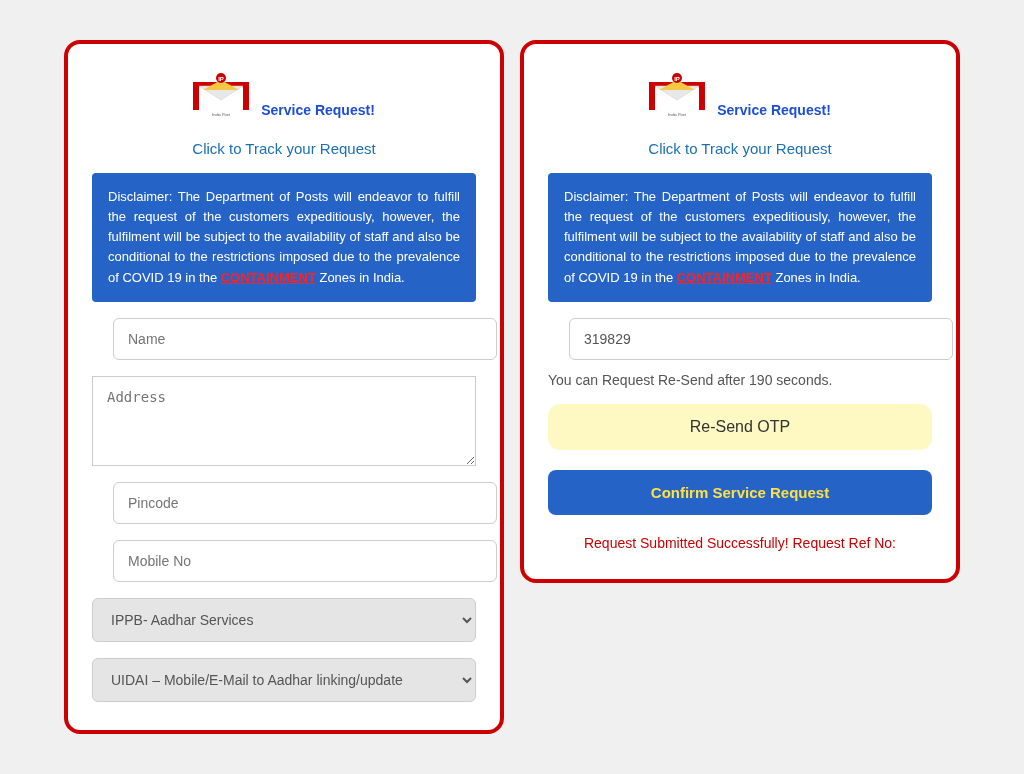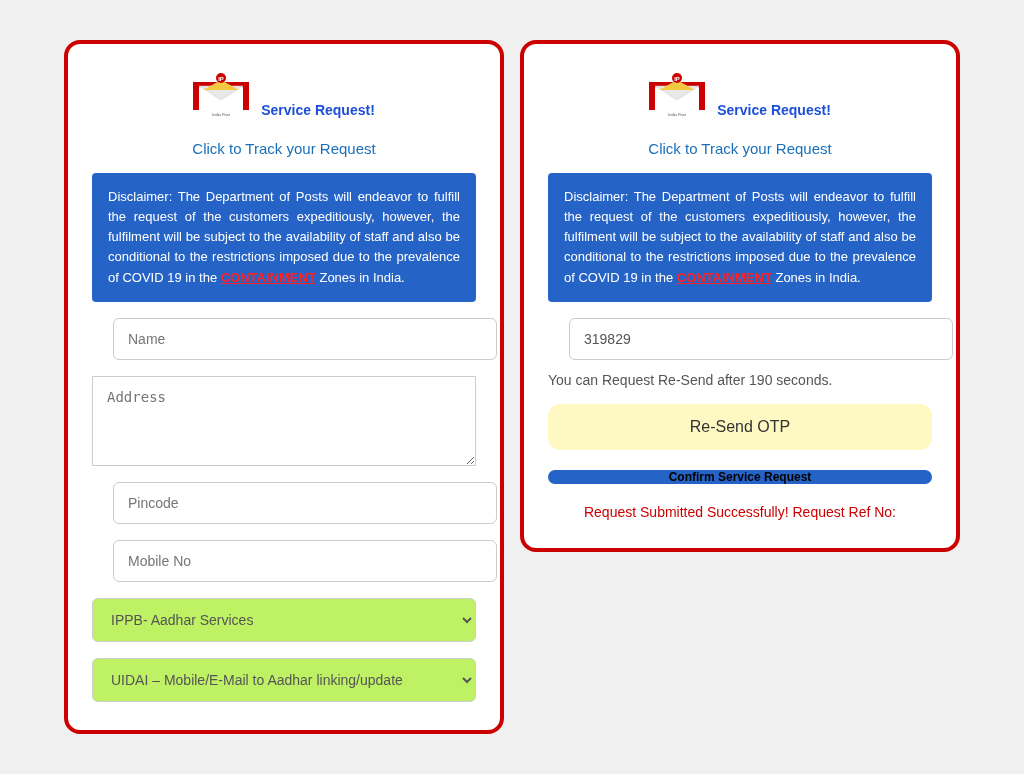--- a/index.html
+++ b/index.html
@@ -93,29 +93,30 @@
     }
     .form-select {
       width: 100%;
       padding: 12px 14px;
       border: 1px solid #ccc;
       border-radius: 6px;
       font-size: 14px;
       color: #555;
       outline: none;
       appearance: auto;
-      background: #bef264;
+      background: #e5e5e5;
     }
     .btn-primary {
       width: 100%;
+      padding: 14px;
       background: #2563c7;
-      color: #000000;
+      color: #fde047;
       border: none;
       border-radius: 8px;
-      font-size: 12px;
+      font-size: 15px;
       font-weight: bold;
       cursor: pointer;
       margin-top: 4px;
     }
     .btn-otp-resend {
       width: 100%;
       padding: 14px;
       background: #fef9c3;
       color: #333;
       border: none;

